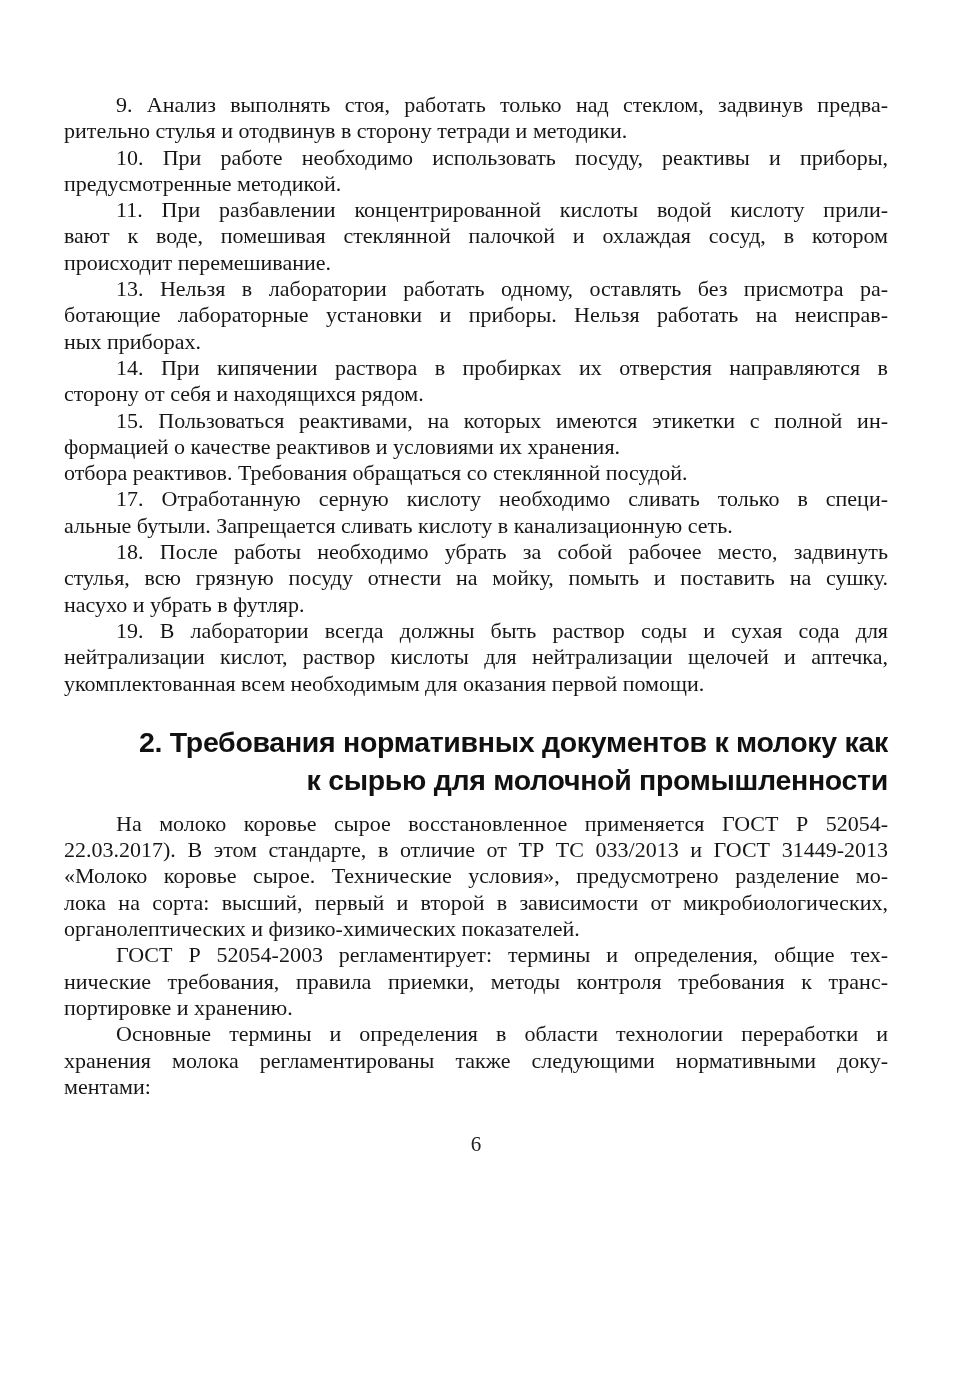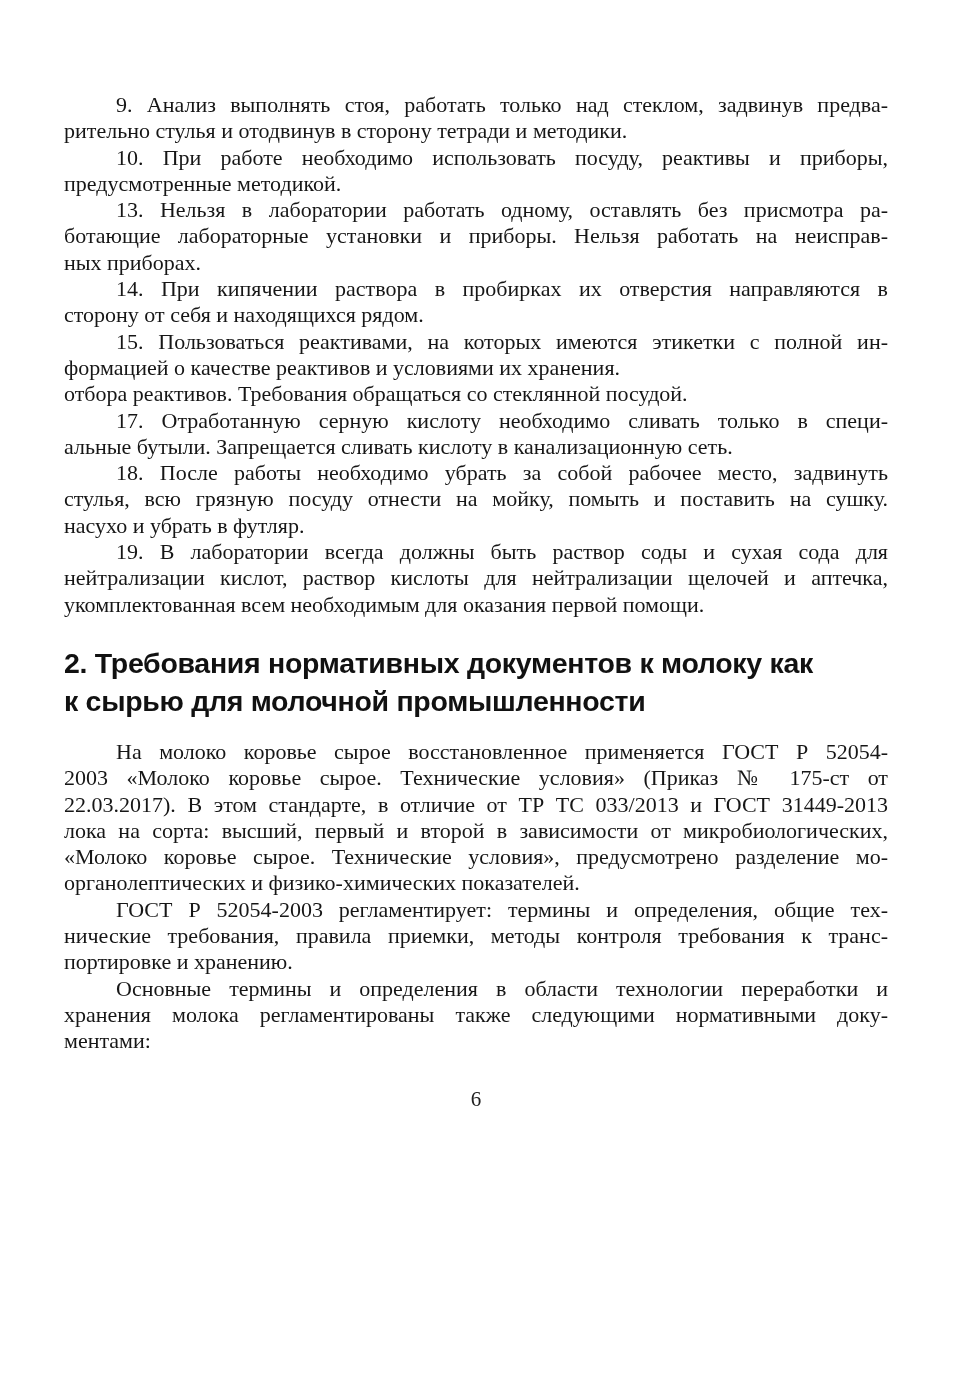--- a/index.html
+++ b/index.html
@@ -31,30 +31,30 @@
     text-align-last: justify;
   }
   .text-block .line.last {
     text-align-last: left;
   }
   .text-block .line.first {
     text-indent: 52px;
   }
   .section-heading {
     margin: 26px 0 0 0;
-    text-align: left;
+    text-align: right;
     font-family: "Liberation Sans", sans-serif;
     font-weight: bold;
     font-size: 28.5px;
     line-height: 38px;
     letter-spacing: -0.3px;
     color: #111111;
   }
   .standards-block {
-    margin-top: 19px;
+    margin-top: 12px;
   }
   .page-number {
     margin-top: 32px;
     text-align: center;
     font-size: 21px;
     line-height: 24px;
     color: #222222;
   }
 </style>
 </head>
@@ -64,20 +64,25 @@
   <div class="content">
 
     <div class="text-block">
         <div class="para">
           <div class="line first">9. Анализ выполнять стоя, работать только над стеклом, задвинув предва-</div>
           <div class="line last">рительно стулья и отодвинув в сторону тетради и методики.</div>
         </div>
         <div class="para">
           <div class="line first">10. При работе необходимо использовать посуду, реактивы и приборы,</div>
           <div class="line last">предусмотренные методикой.</div>
+        </div>
+        <div class="para">
+          <div class="line first">11. При разбавлении концентрированной кислоты водой кислоту прили-</div>
+          <div class="line">вают к воде, помешивая стеклянной палочкой и охлаждая сосуд, в котором</div>
+          <div class="line last">происходит перемешивание.</div>
         </div>
         <div class="para">
           <div class="line first">13. Нельзя в лаборатории работать одному, оставлять без присмотра ра-</div>
           <div class="line">ботающие лабораторные установки и приборы. Нельзя работать на неисправ-</div>
           <div class="line last">ных приборах.</div>
         </div>
         <div class="para">
           <div class="line first">14. При кипячении раствора в пробирках их отверстия направляются в</div>
           <div class="line last">сторону от себя и находящихся рядом.</div>
         </div>
@@ -105,24 +110,23 @@
       </div>
 
     <div class="section-heading">
       <div>2. Требования нормативных документов к молоку как</div>
       <div>к сырью для молочной промышленности</div>
     </div>
 
     <div class="text-block standards-block">
         <div class="para">
           <div class="line first">На молоко коровье сырое восстановленное применяется ГОСТ Р 52054-</div>
-          <div class="line">2003 «Молоко коровье сырое. Технические условия» (Приказ № 175-ст от</div>
           <div class="line">22.03.2017). В этом стандарте, в отличие от ТР ТС 033/2013 и ГОСТ 31449-2013</div>
+          <div class="line">«Молоко коровье сырое. Технические условия», предусмотрено разделение мо-</div>
           <div class="line">лока на сорта: высший, первый и второй в зависимости от микробиологических,</div>
-          <div class="line">«Молоко коровье сырое. Технические условия», предусмотрено разделение мо-</div>
           <div class="line last">органолептических и физико-химических показателей.</div>
         </div>
         <div class="para">
           <div class="line first">ГОСТ Р 52054-2003 регламентирует: термины и определения, общие тех-</div>
           <div class="line">нические требования, правила приемки, методы контроля требования к транс-</div>
           <div class="line last">портировке и хранению.</div>
         </div>
         <div class="para">
           <div class="line first">Основные термины и определения в области технологии переработки и</div>
           <div class="line">хранения молока регламентированы также следующими нормативными доку-</div>

